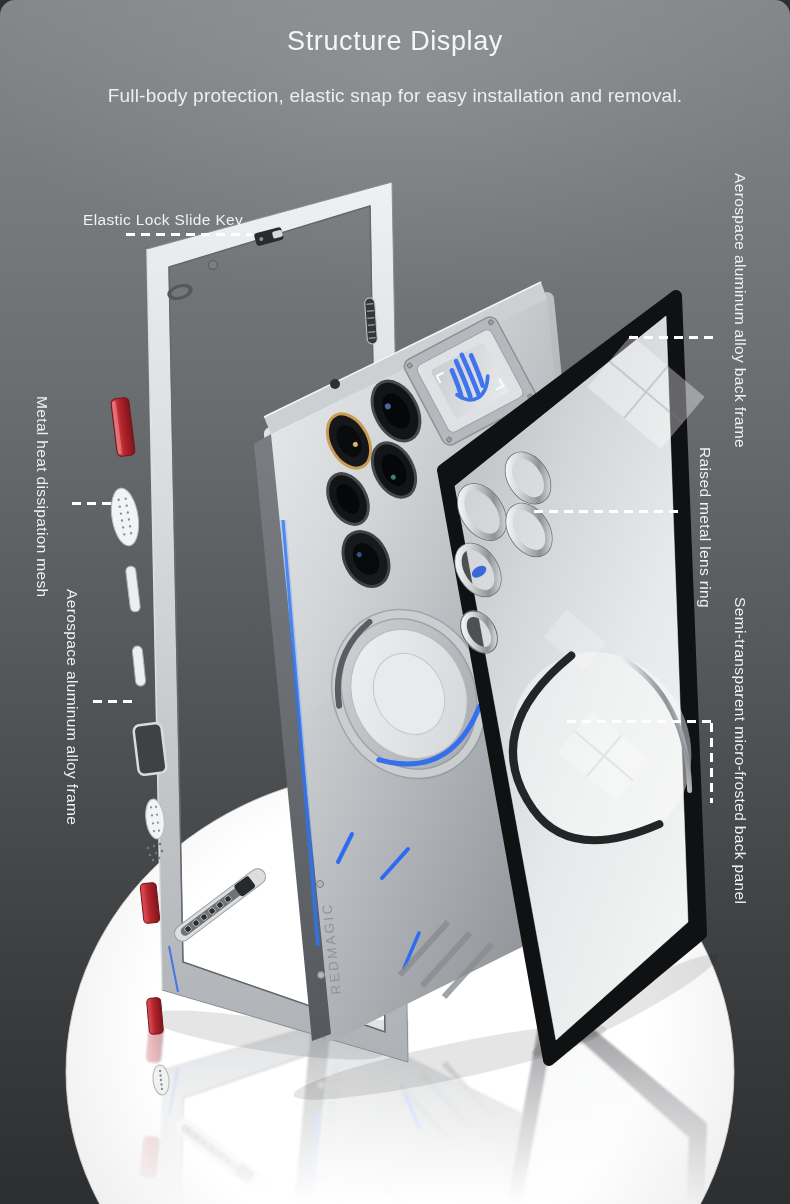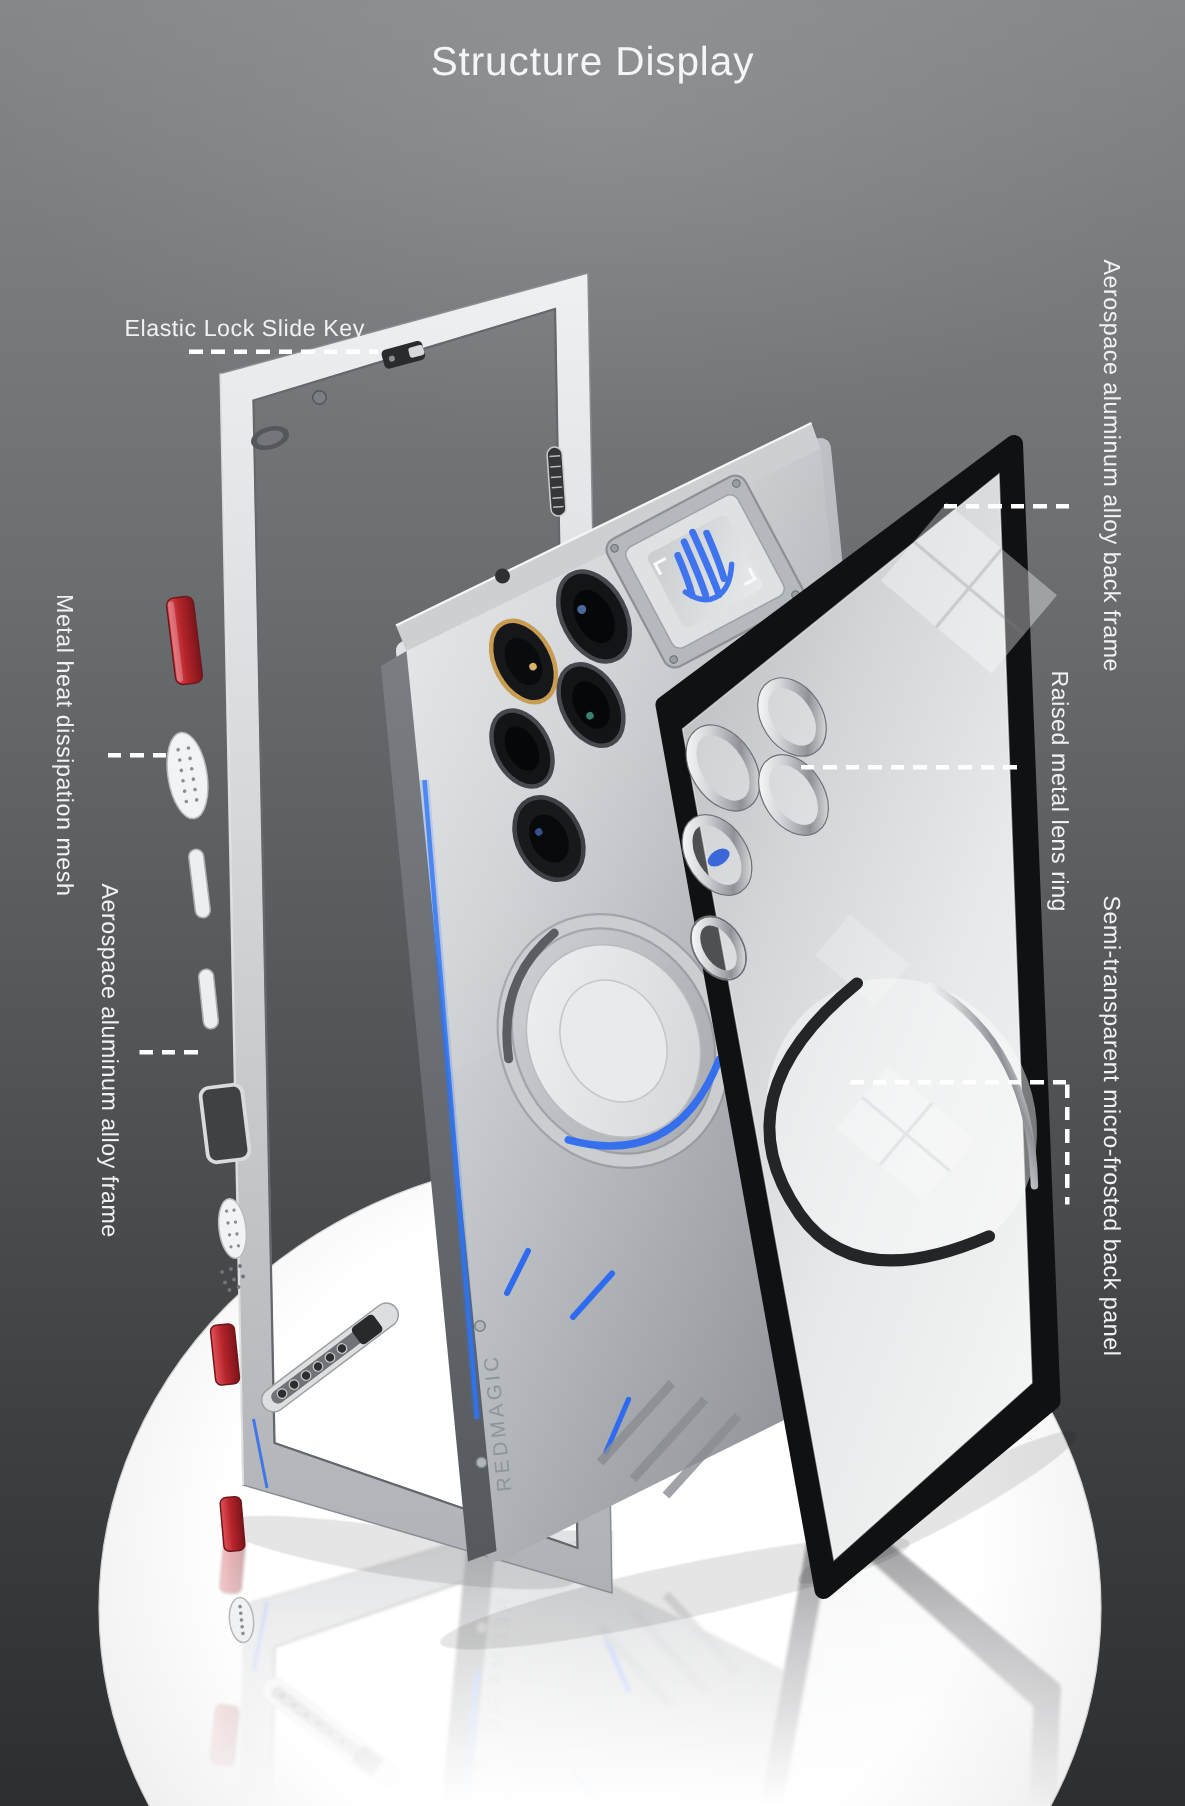--- a/index.html
+++ b/index.html
@@ -4,39 +4,41 @@
 <style>
   html,body{margin:0;padding:0;background:#2d2e30;}
   body{width:790px;height:1204px;overflow:hidden;font-family:"Liberation Sans",sans-serif;}
   .stage{position:relative;width:790px;height:1204px;
     background:
       radial-gradient(620px 360px at 50% 6%, rgba(255,255,255,0.10), rgba(255,255,255,0) 65%),
       linear-gradient(180deg,#85888b 0%,#7b7e81 12%,#6b6e71 32%,#565developer 0%, #55585a 55%,#3c3e40 80%,#2d2e30 100%);
     background:
       radial-gradient(620px 360px at 50% 6%, rgba(255,255,255,0.10), rgba(255,255,255,0) 65%),
       linear-gradient(180deg,#85888b 0%,#7b7e81 12%,#6b6e71 32%,#55585a 55%,#3c3e40 80%,#2d2e30 100%);
+    border-radius: 15px;
   }
   .title{position:absolute;top:26px;left:0;width:100%;text-align:center;
     font-size:27px;font-weight:500;letter-spacing:.6px;color:#f4f5f6;z-index:6;}
   .subtitle{position:absolute;top:85px;left:0;width:100%;text-align:center;
     font-size:19px;font-weight:400;letter-spacing:.2px;color:#edeeef;z-index:6;}
   .scene{position:absolute;left:0;top:0;width:790px;height:1204px;z-index:1;}
   .callout{position:absolute;color:#f0f1f2;font-size:15.5px;letter-spacing:.35px;
     white-space:nowrap;z-index:6;}
   .callout.v{writing-mode:vertical-rl;}
   .leader{position:absolute;z-index:6;}
   .leader.h{height:3px;background:repeating-linear-gradient(90deg,#ffffff 0 9px,transparent 9px 15px);}
   .leader.vv{width:3px;background:repeating-linear-gradient(180deg,#ffffff 0 9px,transparent 9px 15px);}
 </style>
 </head>
 <body>
 
 <div class="stage">
 
   <div class="title">Structure Display</div>
+  <div class="subtitle">Full-body protection, elastic snap for easy installation and removal.</div>
 
   <svg class="scene" viewBox="0 0 790 1204" xmlns="http://www.w3.org/2000/svg" xmlns:xlink="http://www.w3.org/1999/xlink">
     <defs>
       <linearGradient id="gFrame" x1="0" y1="0" x2="0" y2="1">
         <stop offset="0" stop-color="#eef0f1"></stop>
           <stop offset=".4" stop-color="#d6d8da"></stop>
           <stop offset="1" stop-color="#aeb1b5"></stop>
       </linearGradient>
       <linearGradient id="gRed" x1="0" y1="0" x2="1" y2="0">
         <stop offset="0" stop-color="#e4515a"></stop>

